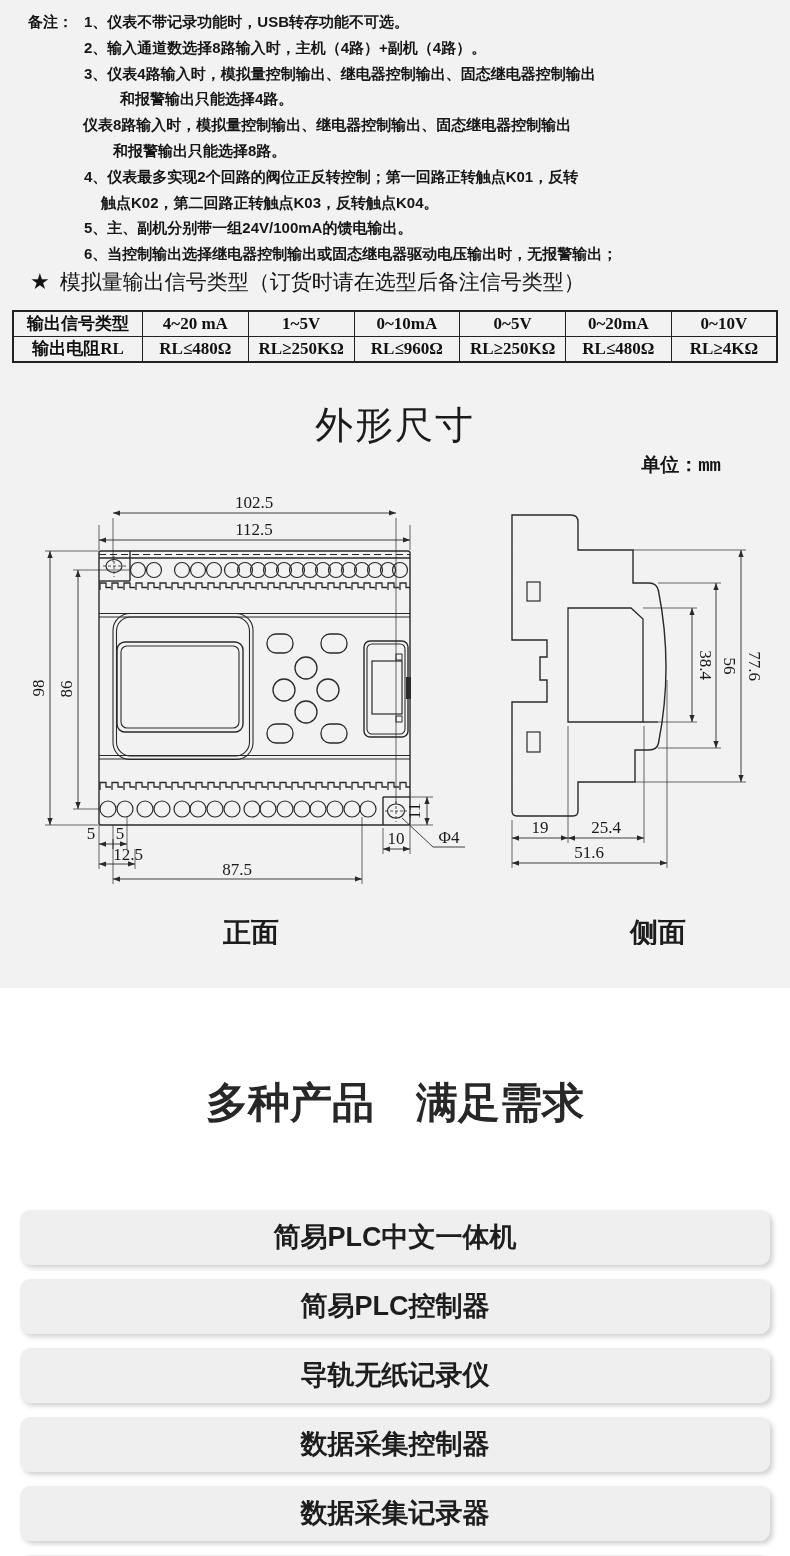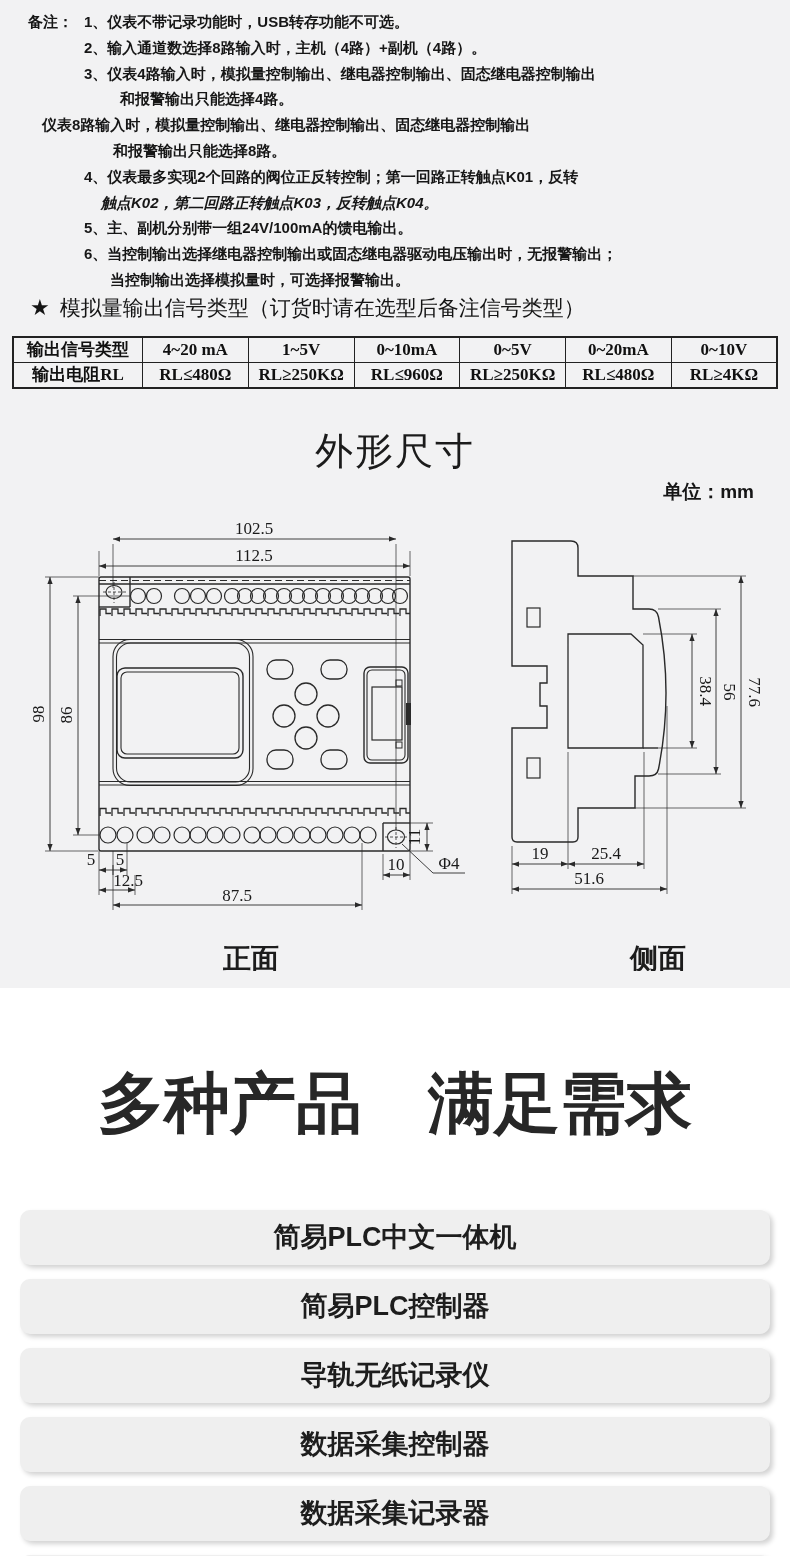--- a/index.html
+++ b/index.html
@@ -6,44 +6,44 @@
   body{font-family:"Liberation Sans",sans-serif;background:#ffffff;}
   .page{width:790px;height:1556px;overflow:hidden;background:#ffffff;}
 
   
   .top-section{background:#f2f2f3;height:988px;box-sizing:border-box;padding-top:9px;}
 
   .notes{position:relative;color:#161616;font-size:15px;line-height:25.8px;font-weight:600;}
   .notes-label{position:absolute;left:28px;top:0;}
   .note-line{margin-left:84px;white-space:nowrap;}
   .note-line.ind-b{margin-left:120px;}
-  .note-line.ind-c{margin-left:42px;}
+  .note-line.ind-c{margin-left:83px;}
   .note-line.ind-d{margin-left:113px;}
-  .note-line.ind-e{margin-left:101px;font-style:italic;}
+  .note-line.ind-e{margin-left:101px;}
   .note-line.ind-f{margin-left:110px;}
 
   .star-line{margin:1px 0 0 30px;font-size:21px;font-weight:400;color:#141414;white-space:nowrap;}
   .star-line .star{margin-right:10px;font-size:22px;}
 
   table.sig{border-collapse:collapse;margin:14px auto 0 auto;width:766px;table-layout:fixed;
             font-family:"Liberation Serif",serif;font-size:17px;font-weight:700;color:#111;
             border:2.5px solid #222;}
   table.sig td,table.sig th{border:1.5px solid #222;text-align:center;height:24px;padding:0;white-space:nowrap;}
   table.sig th{width:128px;}
 
   .dim-title{margin-top:40px;text-align:center;font-size:38px;font-weight:400;color:#1b1b1b;letter-spacing:2px;line-height:44px;}
-  .unit{margin-top:8px;text-align:right;padding-right:36px;font-size:19px;font-weight:700;color:#161616;line-height:22px;}
+  .unit{margin-top:8px;text-align:right;padding-right:69px;font-size:19px;font-weight:700;color:#161616;line-height:22px;font-family:Liberation Mono, monospace;}
 
   .drawing{display:block;margin-top:3px;}
   .drawing text{font-family:"Liberation Serif",serif;font-size:17px;fill:#1a1a1a;}
   .drawing text.viewlab{font-family:"Liberation Sans",sans-serif;font-size:28px;font-weight:700;fill:#1c1c1c;}
 
   
   .products{background:#ffffff;}
-  .products-title{padding-top:78px;text-align:center;font-size:66px;font-weight:900;color:#272727;line-height:74px;white-space:pre;}
+  .products-title{padding-top:78px;text-align:center;font-size:42px;font-weight:900;color:#272727;line-height:74px;white-space:pre;}
   .btn-grid{margin-top:70px;padding:0 20px;display:grid;grid-template-columns:1fr;column-gap:98px;row-gap:14px;}
   .pbtn{height:55px;line-height:55px;text-align:center;background:#efefef;border-radius:10px;
         box-shadow:3px 3px 5px rgba(0,0,0,0.18);font-size:27px;font-weight:700;color:#1d1d1d;
         white-space:nowrap;cursor:pointer;}
 </style>
 </head>
 <body>
 
 <div class="page">
 
@@ -54,21 +54,20 @@
       <div class="note-line">1、仪表不带记录功能时，USB转存功能不可选。</div>
       <div class="note-line">2、输入通道数选择8路输入时，主机（4路）+副机（4路）。</div>
       <div class="note-line">3、仪表4路输入时，模拟量控制输出、继电器控制输出、固态继电器控制输出</div>
       <div class="note-line ind-b">和报警输出只能选择4路。</div>
       <div class="note-line ind-c">仪表8路输入时，模拟量控制输出、继电器控制输出、固态继电器控制输出</div>
       <div class="note-line ind-d">和报警输出只能选择8路。</div>
       <div class="note-line">4、仪表最多实现2个回路的阀位正反转控制；第一回路正转触点K01，反转</div>
       <div class="note-line ind-e">触点K02，第二回路正转触点K03，反转触点K04。</div>
       <div class="note-line">5、主、副机分别带一组24V/100mA的馈电输出。</div>
       <div class="note-line">6、当控制输出选择继电器控制输出或固态继电器驱动电压输出时，无报警输出；</div>
-      <div class="note-line ind-f">当控制输出选择模拟量时，可选择报警输出。</div>
     </div>
 
     <div class="star-line">
       <span class="star">★</span><span>模拟量输出信号类型（订货时请在选型后备注信号类型）</span>
     </div>
 
     <table class="sig">
       <tbody>
           <tr>
         <th>输出信号类型</th>

